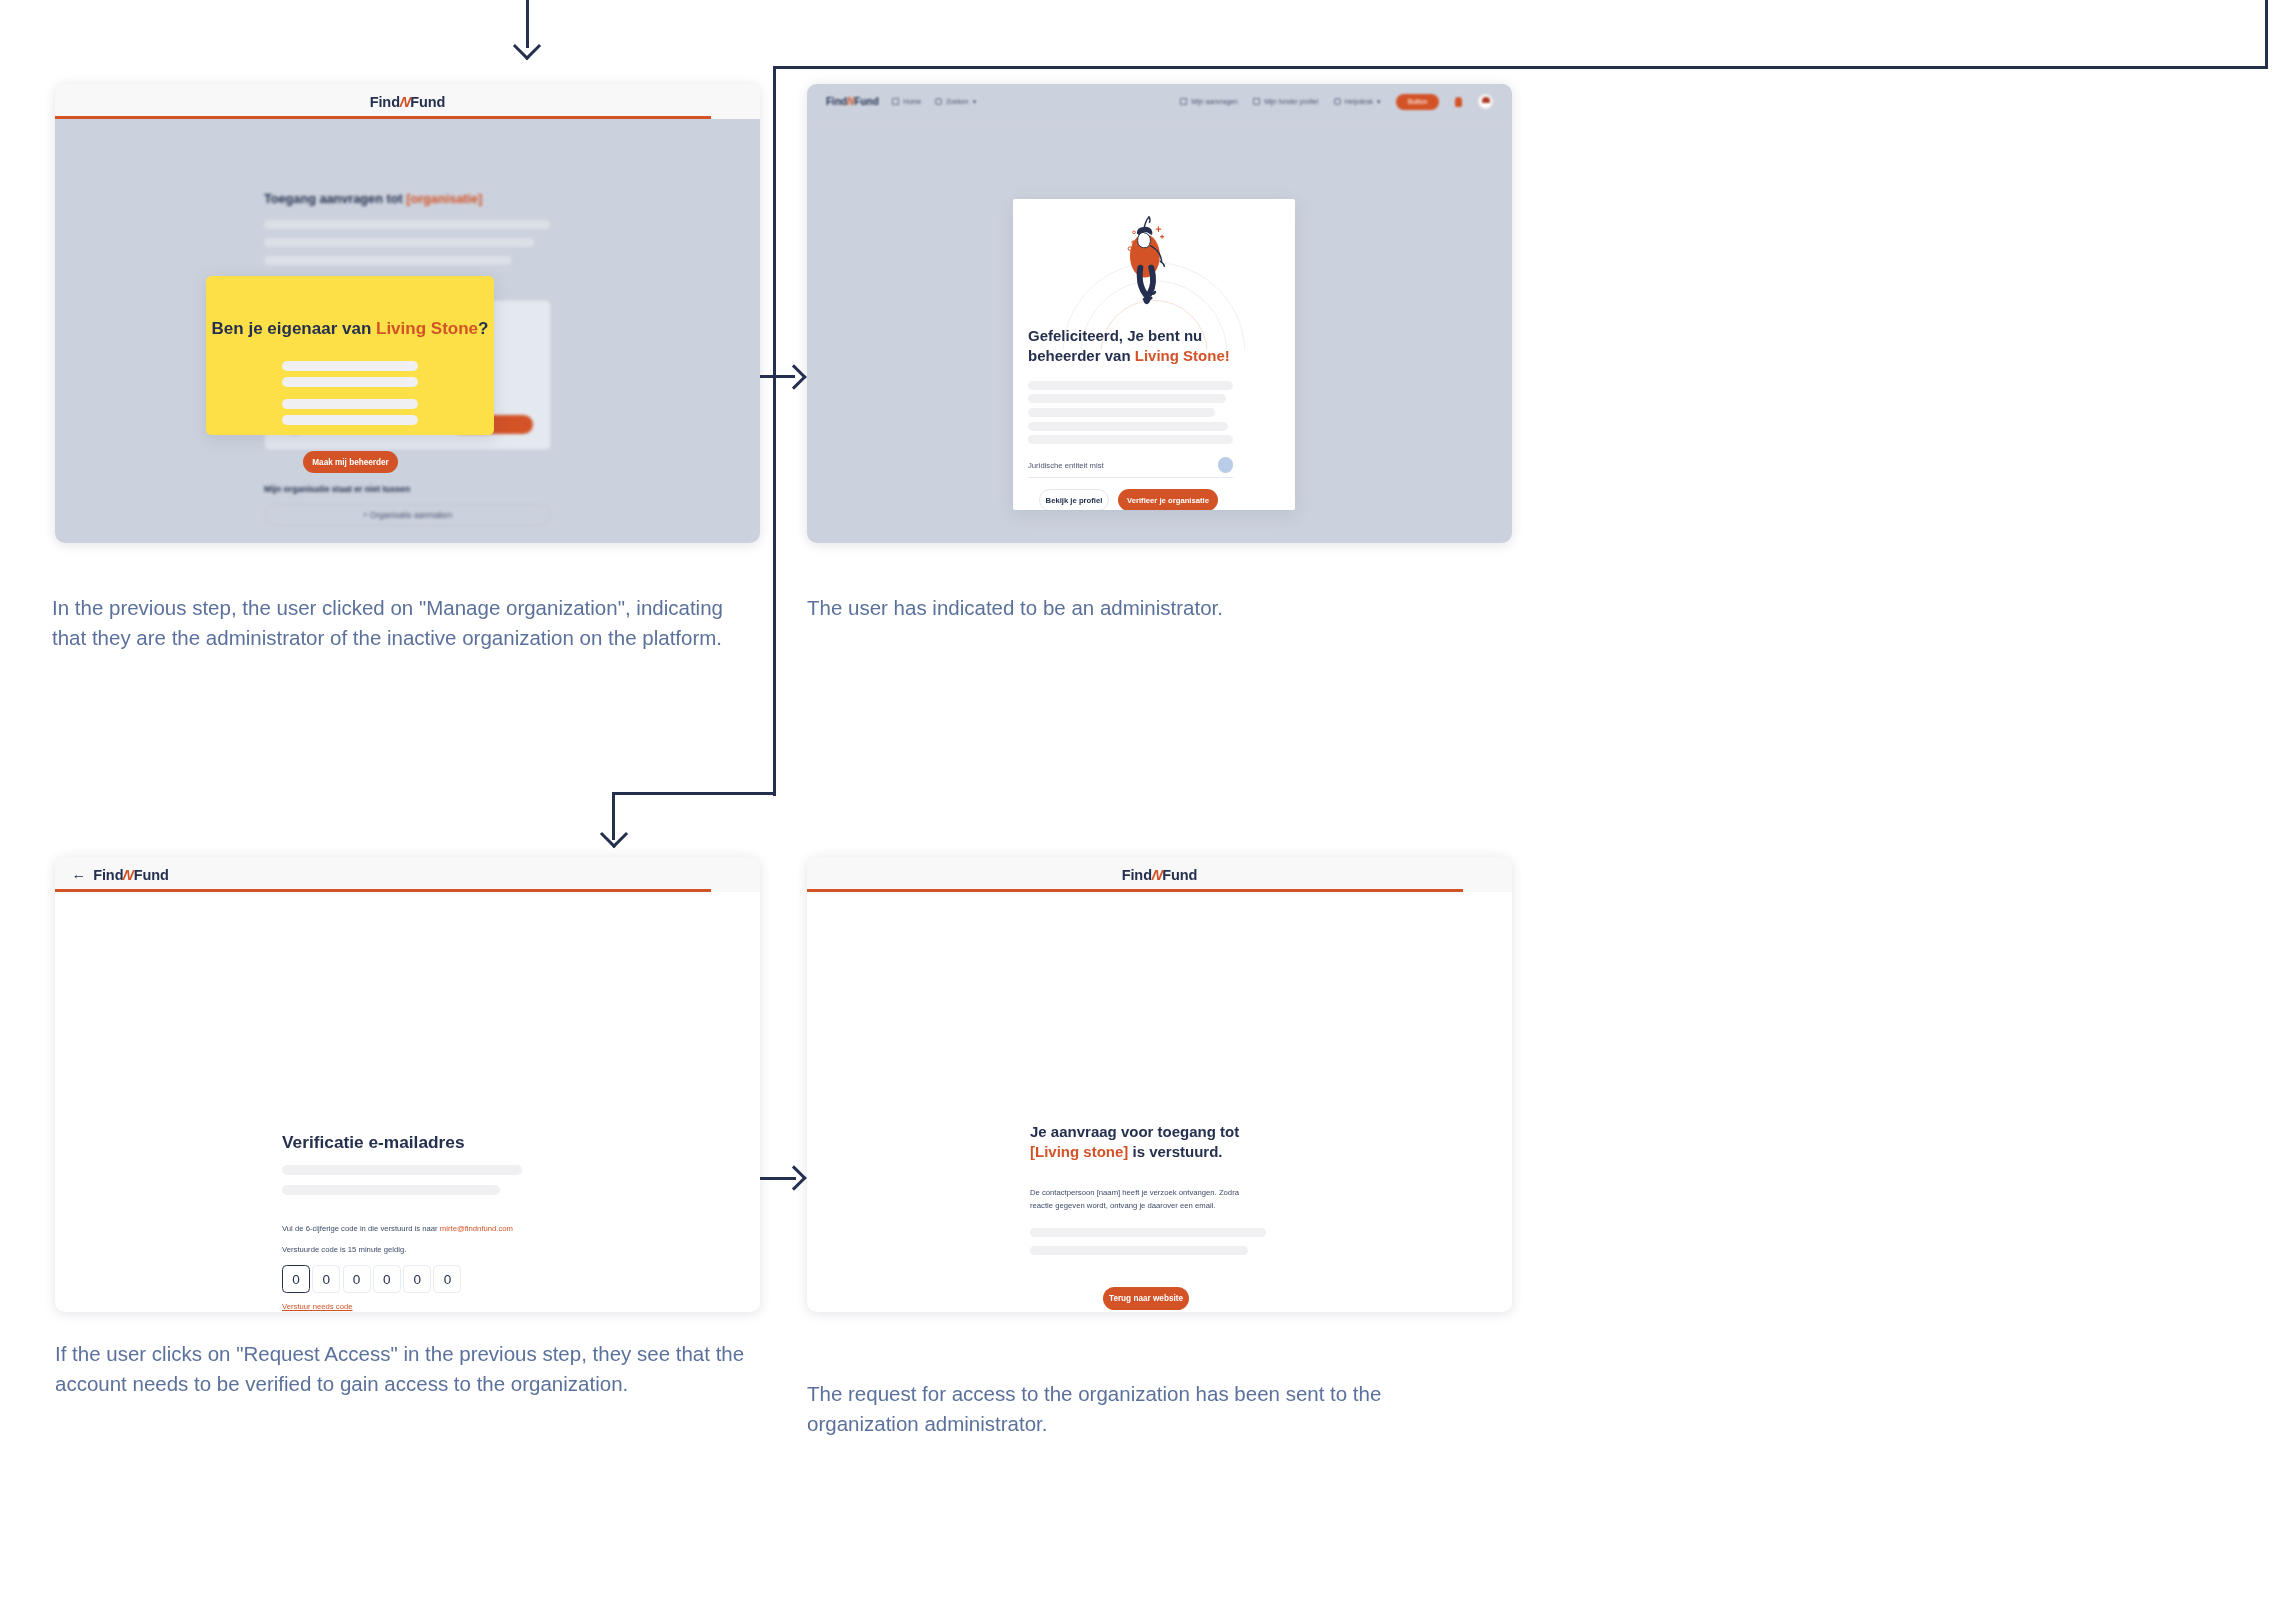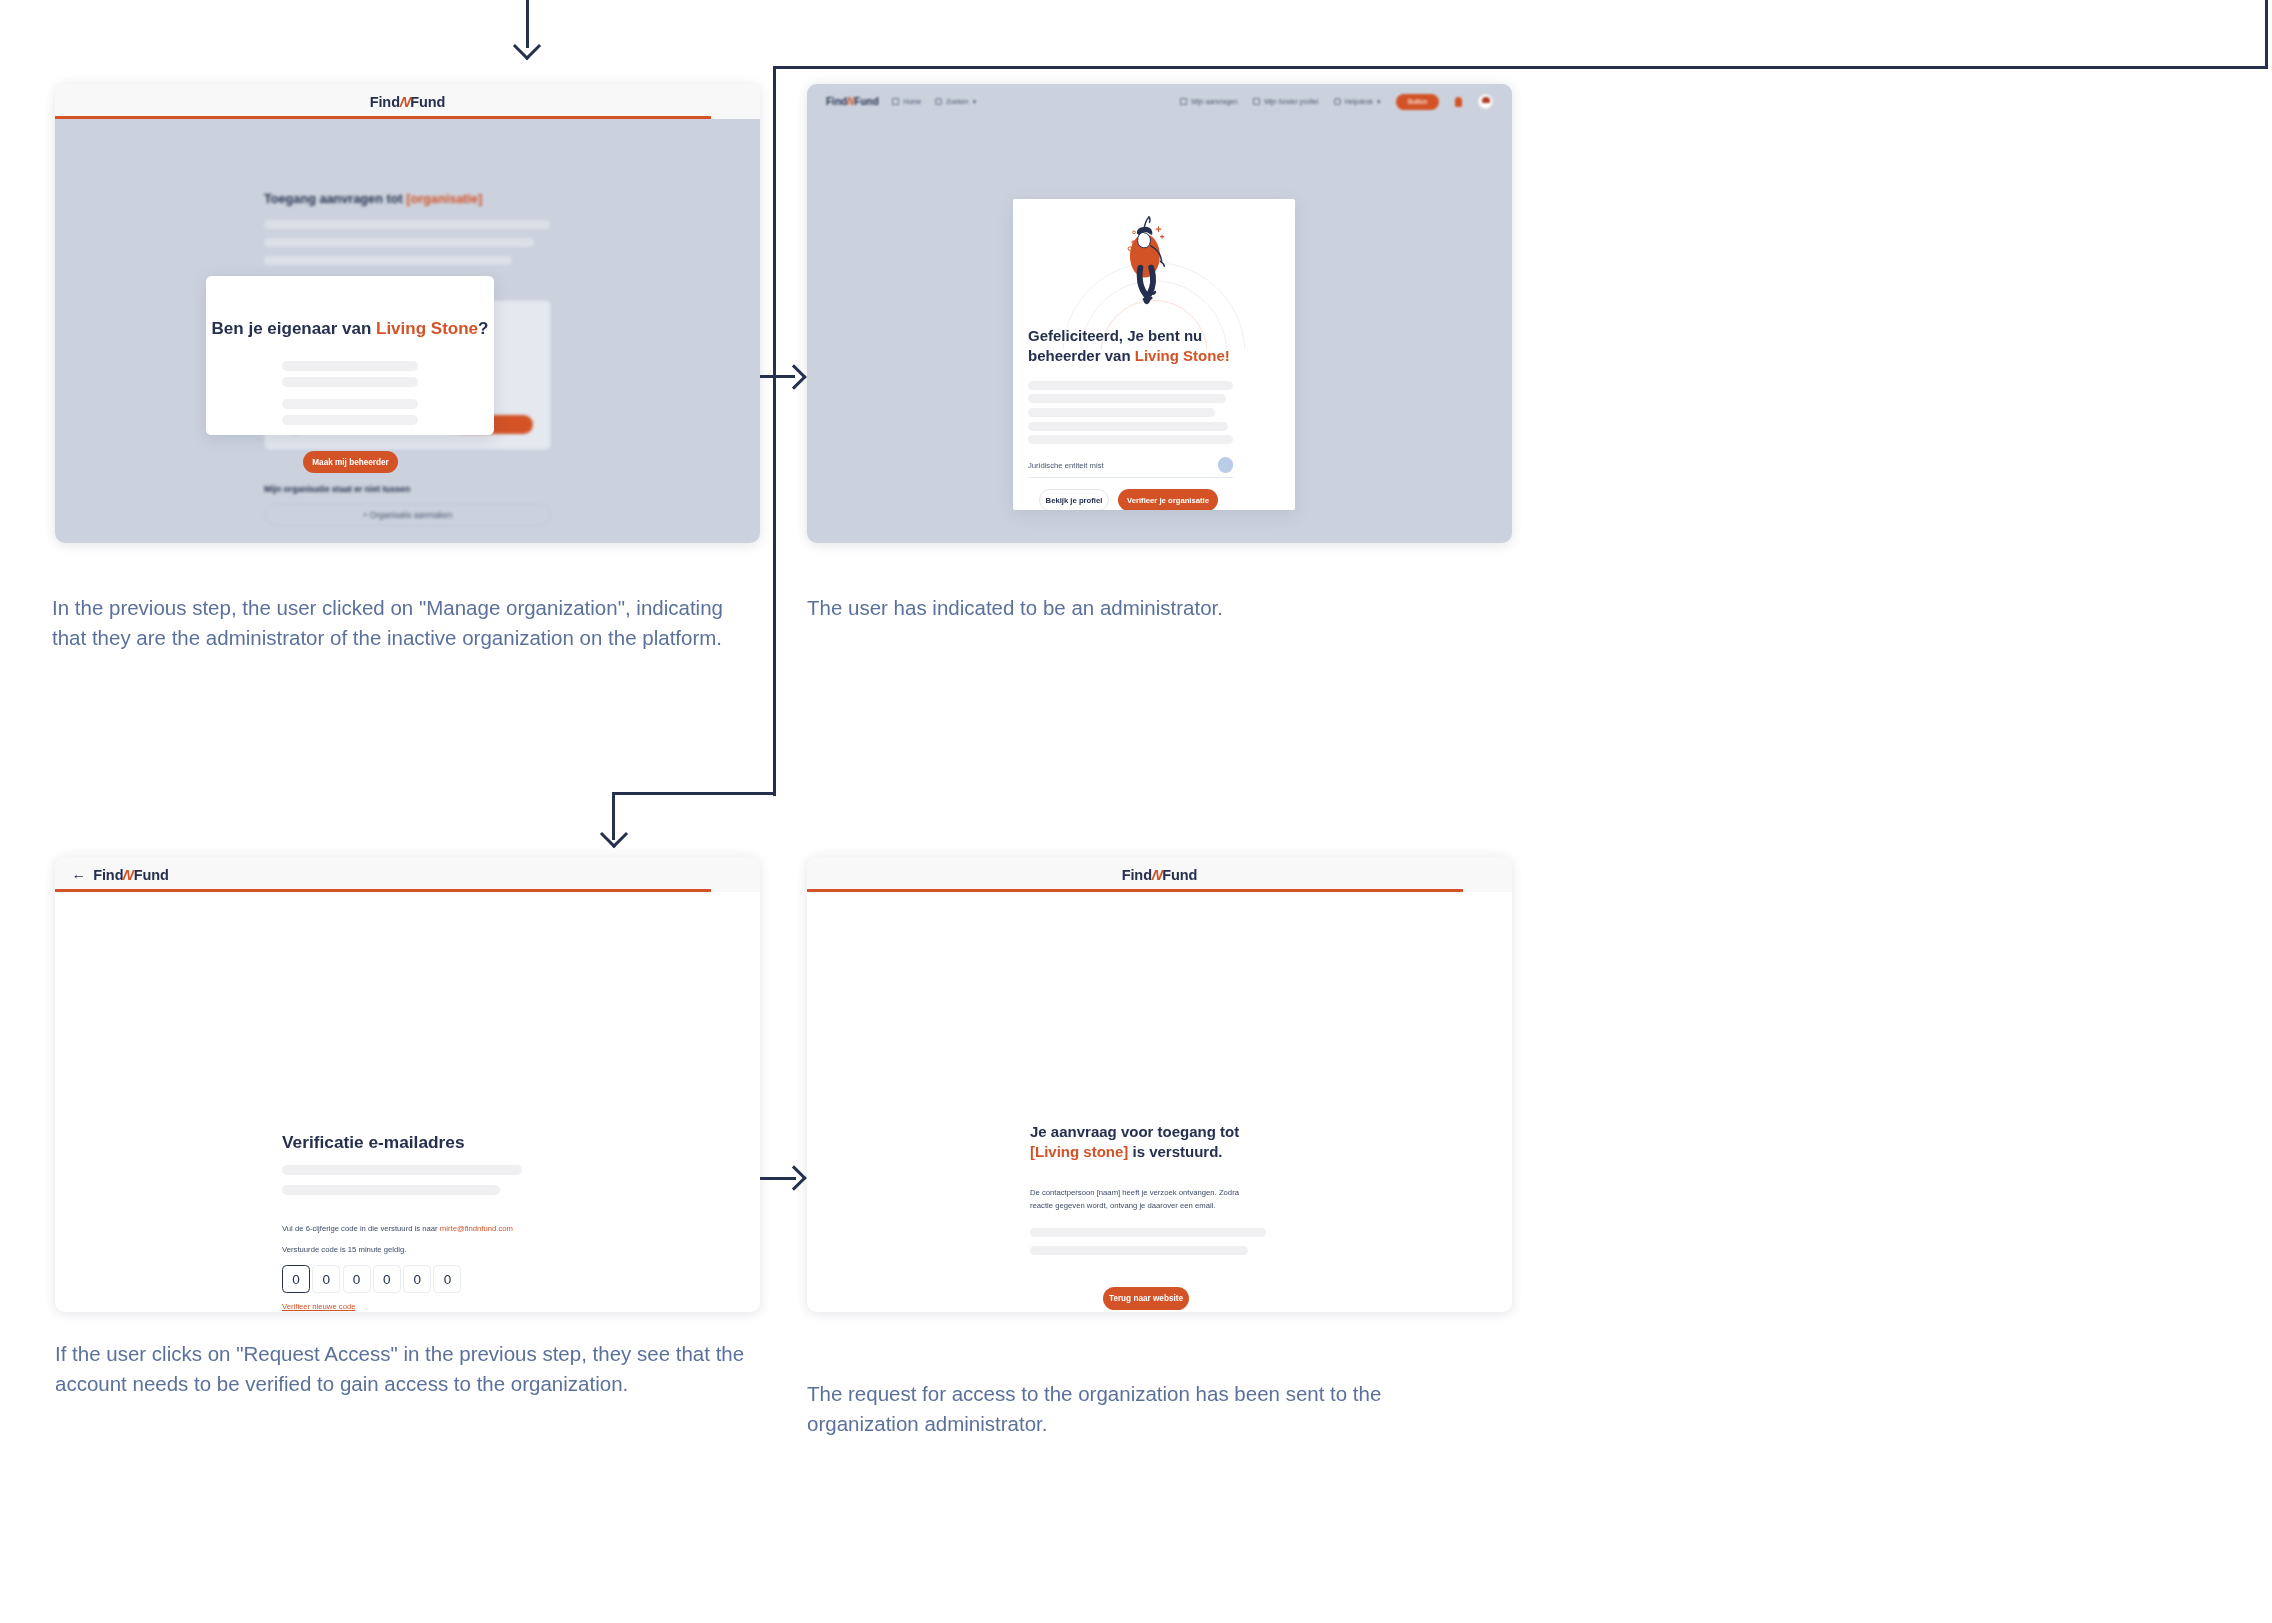--- a/index.html
+++ b/index.html
@@ -55,21 +55,21 @@
 
   
   .sk { background: #dbdfe6; border-radius: 6.4px; height: 9px; }
   .sk-lite { background: #f0f0f2; border-radius: 6.4px; height: 10px; }
 
   .blurred { filter: blur(1.5px); }
   .blurred-soft { filter: blur(1.1px); }
 
   
   .modal1 {
-    position: absolute; background: #ffffff; border-radius: 5.5px;
+    position: absolute; background: #fde047; border-radius: 5.5px;
     box-shadow: 0 3.6px 15.5px rgba(35,48,79,.12);
   }
   .modal1-title { font-size: 17px; font-weight: bold; color: #25304f; text-align: center; }
   .modal1-title .org { color: #d35327; }
 
   .btn-orange {
     background: #d35327; color: #fff; border-radius: 454px;
     display: flex; align-items: center; justify-content: center;
     font-weight: 600; white-space: nowrap; border: none;
   }
@@ -299,21 +299,21 @@
 
       <div style="position:absolute; left:227px; top:373px; display:flex; gap:2.3px;">
         <div class="otp-box active">0</div>
         <div class="otp-box">0</div>
         <div class="otp-box">0</div>
         <div class="otp-box">0</div>
         <div class="otp-box">0</div>
         <div class="otp-box">0</div>
       </div>
 
-      <div class="link-orange-u" style="position:absolute; left:227px; top:410px; font-size:7.7px;">Verifieer nieuwe code</div>
+      <div class="link-orange-u" style="position:absolute; left:227px; top:410px; font-size:7.7px;">Verstuur needs code</div>
 
     </div>
   </div>
 
   <div class="shot" style="left:807px; top:857px; width:705px; height:455px;">
     <div class="shot-head">
       <span class="logo"><span>Find</span><span class="n">N</span><span>Fund</span></span>
     </div>
     <div class="shot-body body-white" style="height:420px; position:relative;">
       <div class="m4-title" style="position:absolute; left:223px; top:230px; width:282px;">

